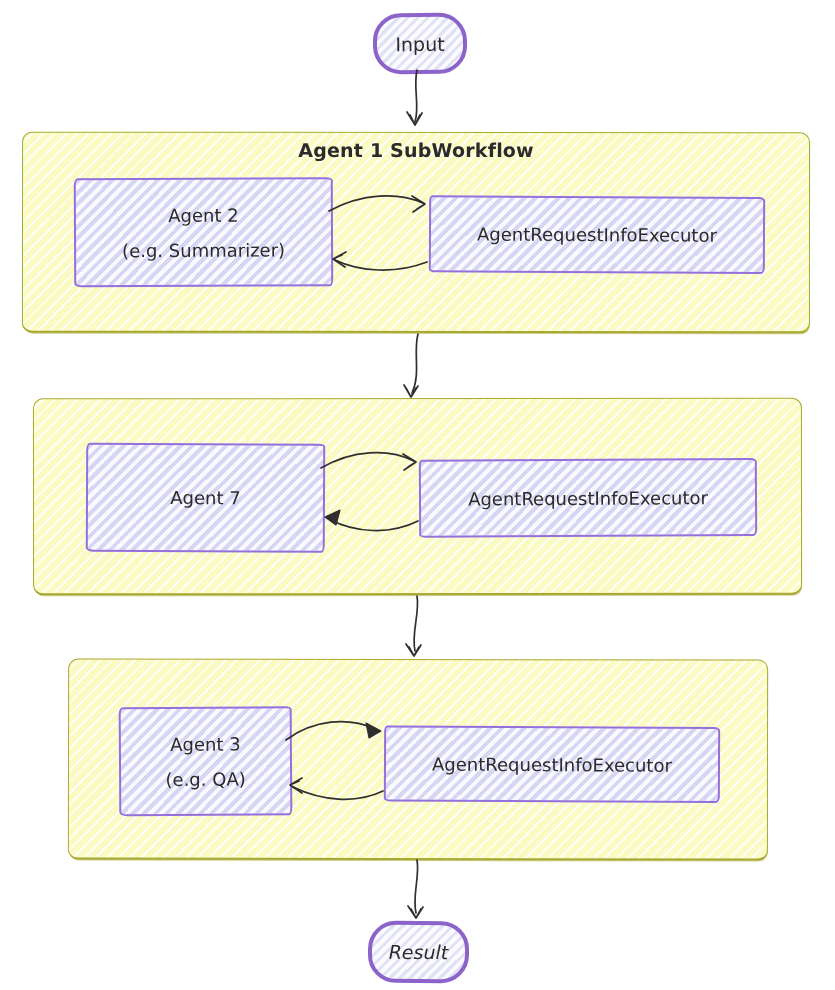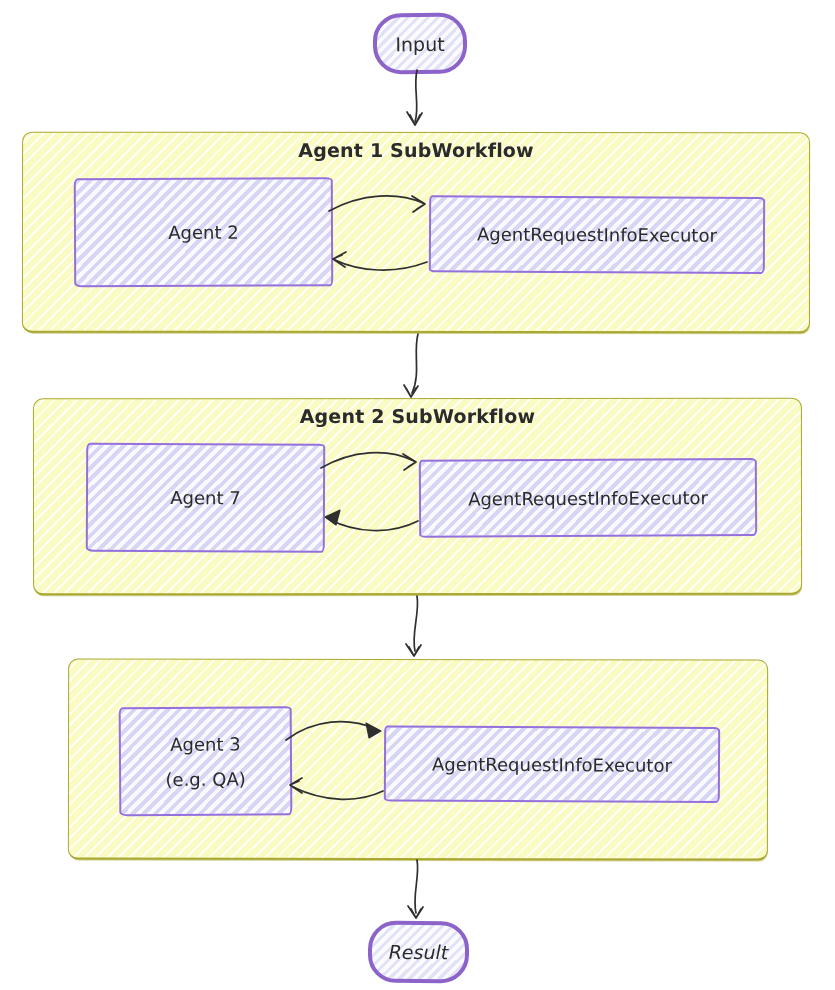--- a/index.html
+++ b/index.html
@@ -66,28 +66,28 @@
 <div class="canvas">
 
   <div class="terminal input">
     <span>Input</span>
   </div>
 
   <section class="container c1">
     <div class="title">Agent 1 SubWorkflow</div>
     <div class="node agent a1">
       <span>Agent 2</span>
+      <span>(e.g. Summarizer)</span>
     </div>
     <div class="node exec e1">
       <span>AgentRequestInfoExecutor</span>
     </div>
   </section>
 
   <section class="container c2">
-    <div class="title">Agent 2 SubWorkflow</div>
     <div class="node agent a2">
       <span>Agent 7</span>
     </div>
     <div class="node exec e2">
       <span>AgentRequestInfoExecutor</span>
     </div>
   </section>
 
   <section class="container c3">
     <div class="node agent a3">

